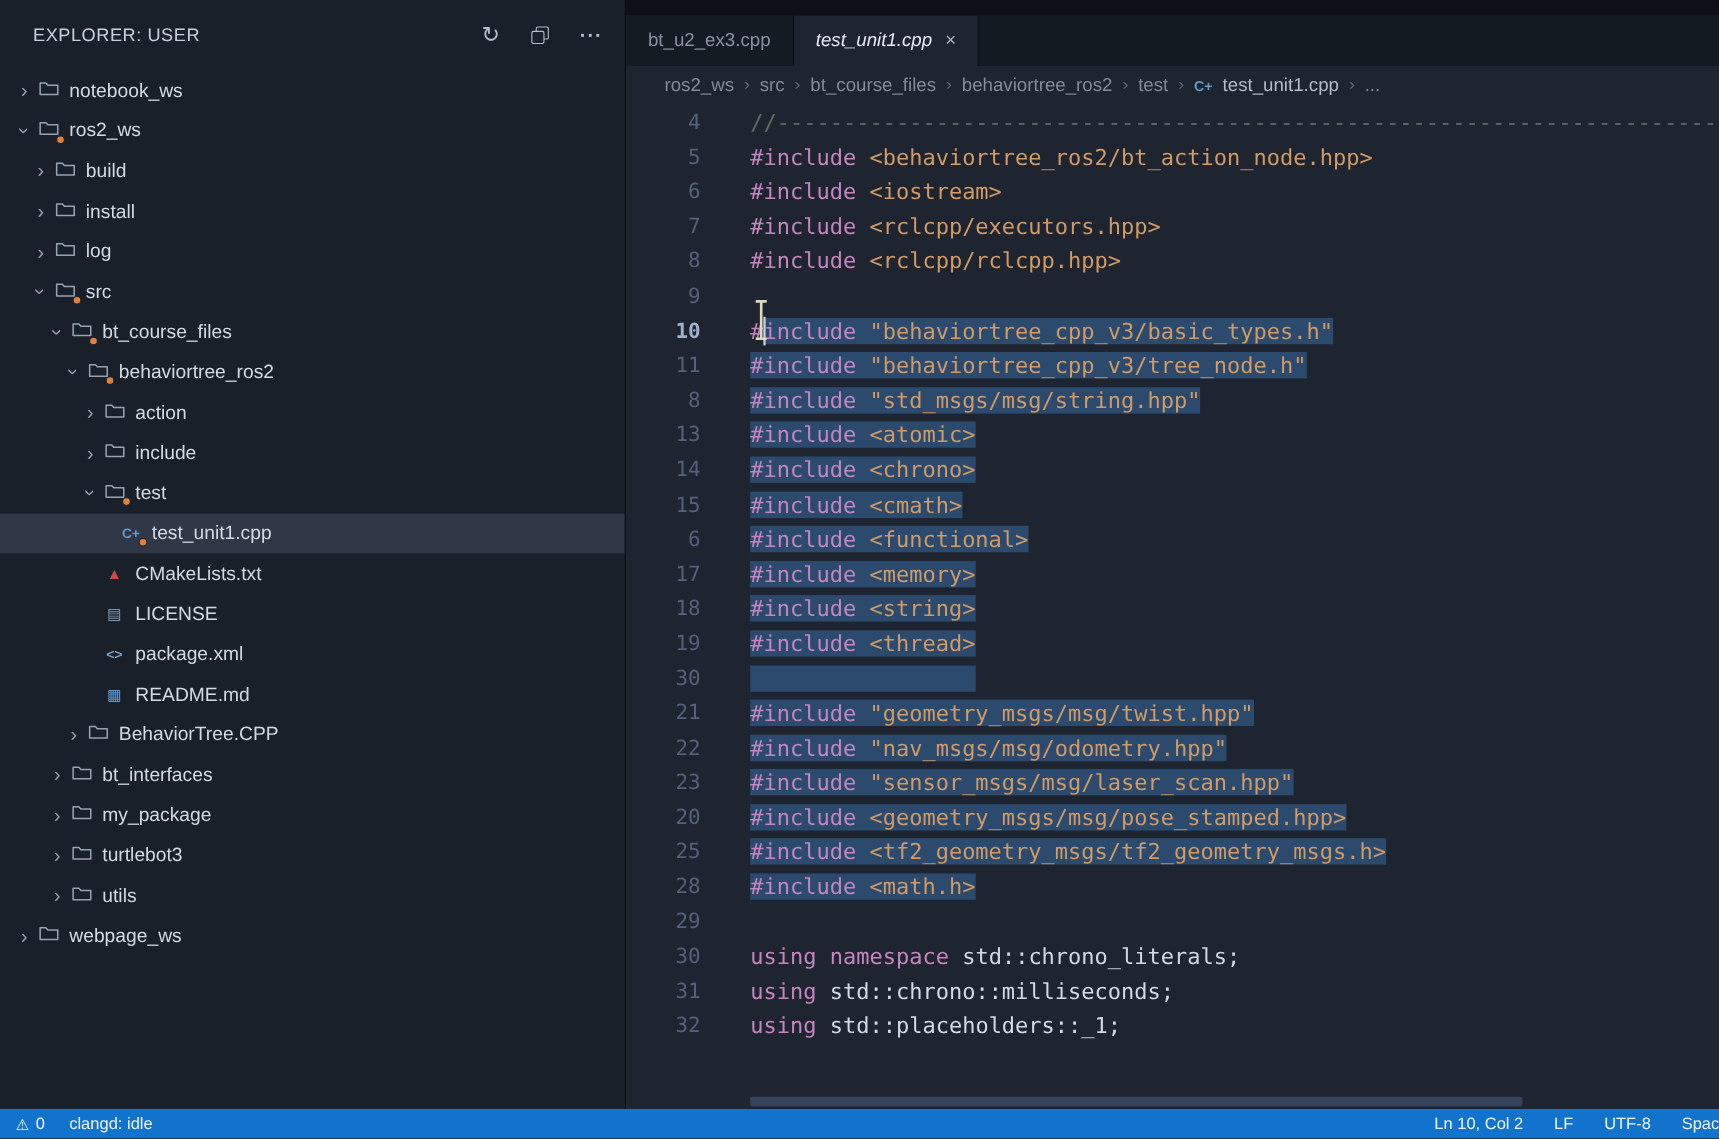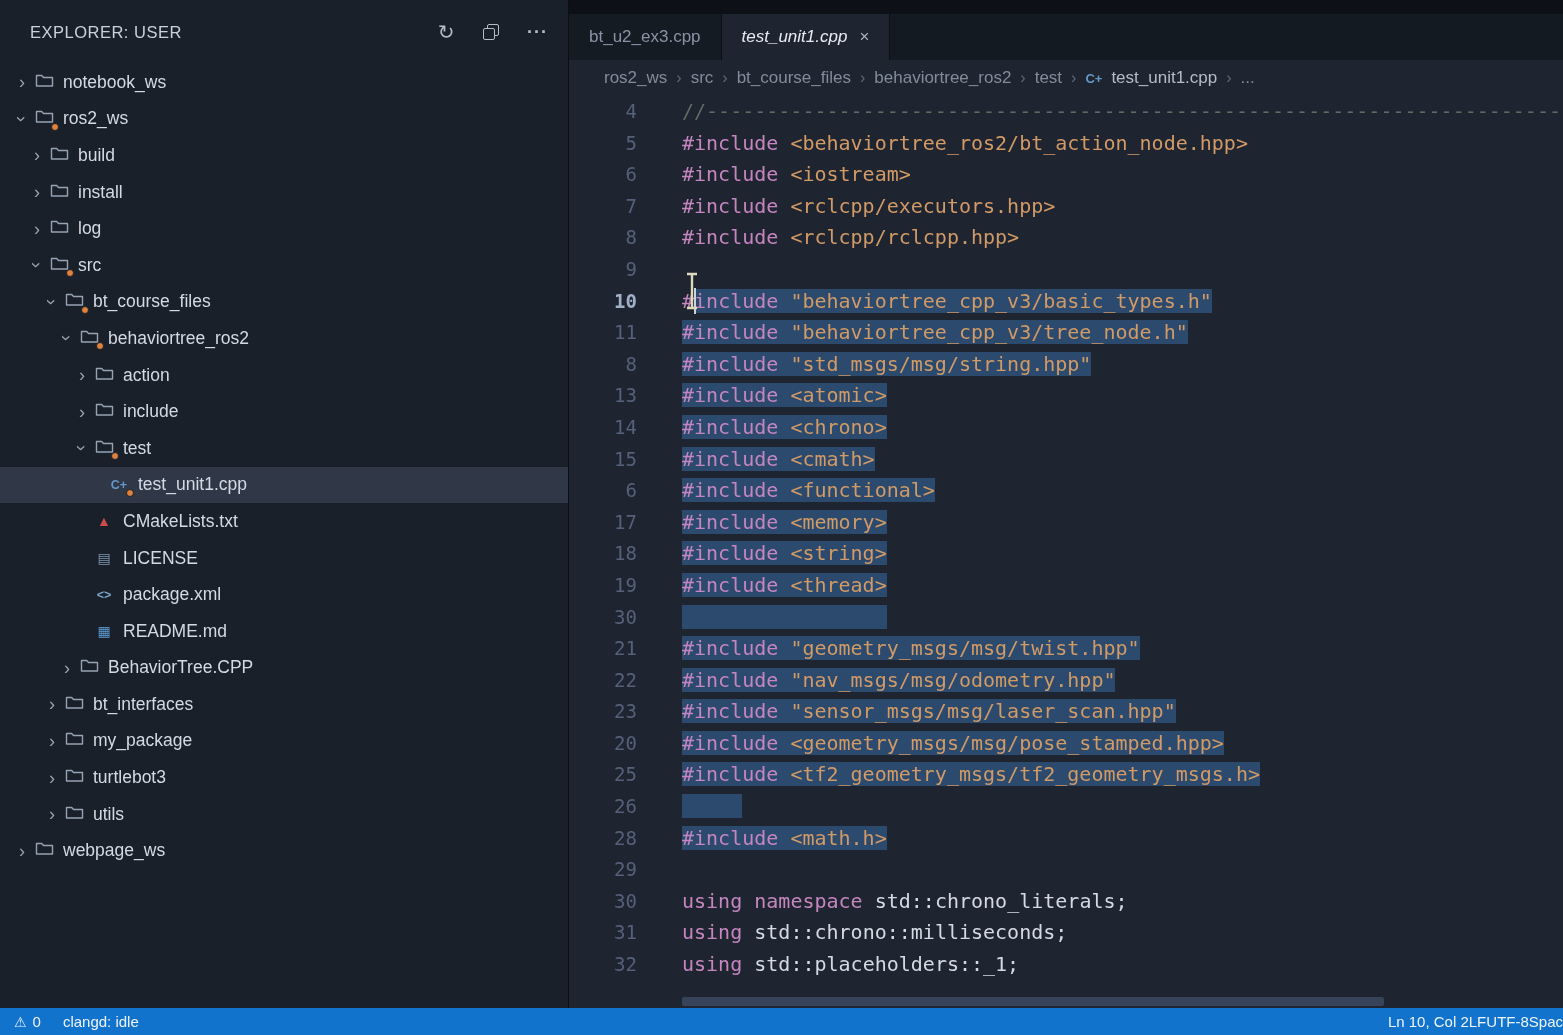--- a/index.html
+++ b/index.html
@@ -72,21 +72,21 @@
   .text-caret{position:absolute;left:125px;top:192px;width:2px;height:26px;background:#c8d3e0;}
   .mouse-ibeam{position:absolute;left:114px;top:176px;}
   .h-scrollbar{position:absolute;left:113px;bottom:2px;width:702px;height:9px;
                background:rgba(96,118,160,.38);border-radius:2px;cursor:pointer;}
 
   
   .statusbar{height:27px;background:var(--statusbar-bg);display:flex;align-items:center;
              color:#eef4fb;font-size:15px;padding:0 0 0 14px;overflow:hidden;}
   .sb-left{display:flex;align-items:center;gap:22px;}
   .sb-item{display:flex;align-items:center;gap:6px;cursor:pointer;white-space:nowrap;}
-  .sb-right{margin-left:auto;display:flex;align-items:center;padding-right:0;}
+  .sb-right{margin-left:auto;display:flex;align-items:center;gap:28px;padding-right:0;}
   .sb-icon{font-size:14px;}
 </style>
 </head>
 <body>
 
 <div class="app">
 
   <div class="sidebar">
     <div class="sidebar-header">
       <span>EXPLORER: USER</span>
@@ -338,21 +338,20 @@
           <div class="code-line"><span class="gutter">6</span><span class="code-content"><span class="tok kw sel">#include </span><span class="tok str sel">&lt;functional&gt;</span></span></div>
           <div class="code-line"><span class="gutter">17</span><span class="code-content"><span class="tok kw sel">#include </span><span class="tok str sel">&lt;memory&gt;</span></span></div>
           <div class="code-line"><span class="gutter">18</span><span class="code-content"><span class="tok kw sel">#include </span><span class="tok str sel">&lt;string&gt;</span></span></div>
           <div class="code-line"><span class="gutter">19</span><span class="code-content"><span class="tok kw sel">#include </span><span class="tok str sel">&lt;thread&gt;</span></span></div>
           <div class="code-line"><span class="gutter">30</span><span class="code-content"><span class="tok pl sel">                 </span></span></div>
           <div class="code-line"><span class="gutter">21</span><span class="code-content"><span class="tok kw sel">#include </span><span class="tok str sel">"geometry_msgs/msg/twist.hpp"</span></span></div>
           <div class="code-line"><span class="gutter">22</span><span class="code-content"><span class="tok kw sel">#include </span><span class="tok str sel">"nav_msgs/msg/odometry.hpp"</span></span></div>
           <div class="code-line"><span class="gutter">23</span><span class="code-content"><span class="tok kw sel">#include </span><span class="tok str sel">"sensor_msgs/msg/laser_scan.hpp"</span></span></div>
           <div class="code-line"><span class="gutter">20</span><span class="code-content"><span class="tok kw sel">#include </span><span class="tok str sel">&lt;geometry_msgs/msg/pose_stamped.hpp&gt;</span></span></div>
           <div class="code-line"><span class="gutter">25</span><span class="code-content"><span class="tok kw sel">#include </span><span class="tok str sel">&lt;tf2_geometry_msgs/tf2_geometry_msgs.h&gt;</span></span></div>
-          <div class="code-line"><span class="gutter">26</span><span class="code-content"><span class="tok pl sel">     </span></span></div>
           <div class="code-line"><span class="gutter">28</span><span class="code-content"><span class="tok kw sel">#include </span><span class="tok str sel">&lt;math.h&gt;</span></span></div>
           <div class="code-line"><span class="gutter">29</span><span class="code-content"></span></div>
           <div class="code-line"><span class="gutter">30</span><span class="code-content"><span class="tok kw">using</span><span class="tok pl"> </span><span class="tok kw">namespace</span><span class="tok pl"> std::chrono_literals;</span></span></div>
           <div class="code-line"><span class="gutter">31</span><span class="code-content"><span class="tok kw">using</span><span class="tok pl"> std::chrono::milliseconds;</span></span></div>
           <div class="code-line"><span class="gutter">32</span><span class="code-content"><span class="tok kw">using</span><span class="tok pl"> std::placeholders::_1;</span></span></div>
         </div>
       <div class="text-caret"></div>
       <svg class="mouse-ibeam" width="18" height="38" viewBox="0 0 18 38">
         <g stroke="#ded9b8" stroke-width="2.4" fill="none">
           <path d="M4 2 h10 M9 2 v34 M4 36 h10"></path>

